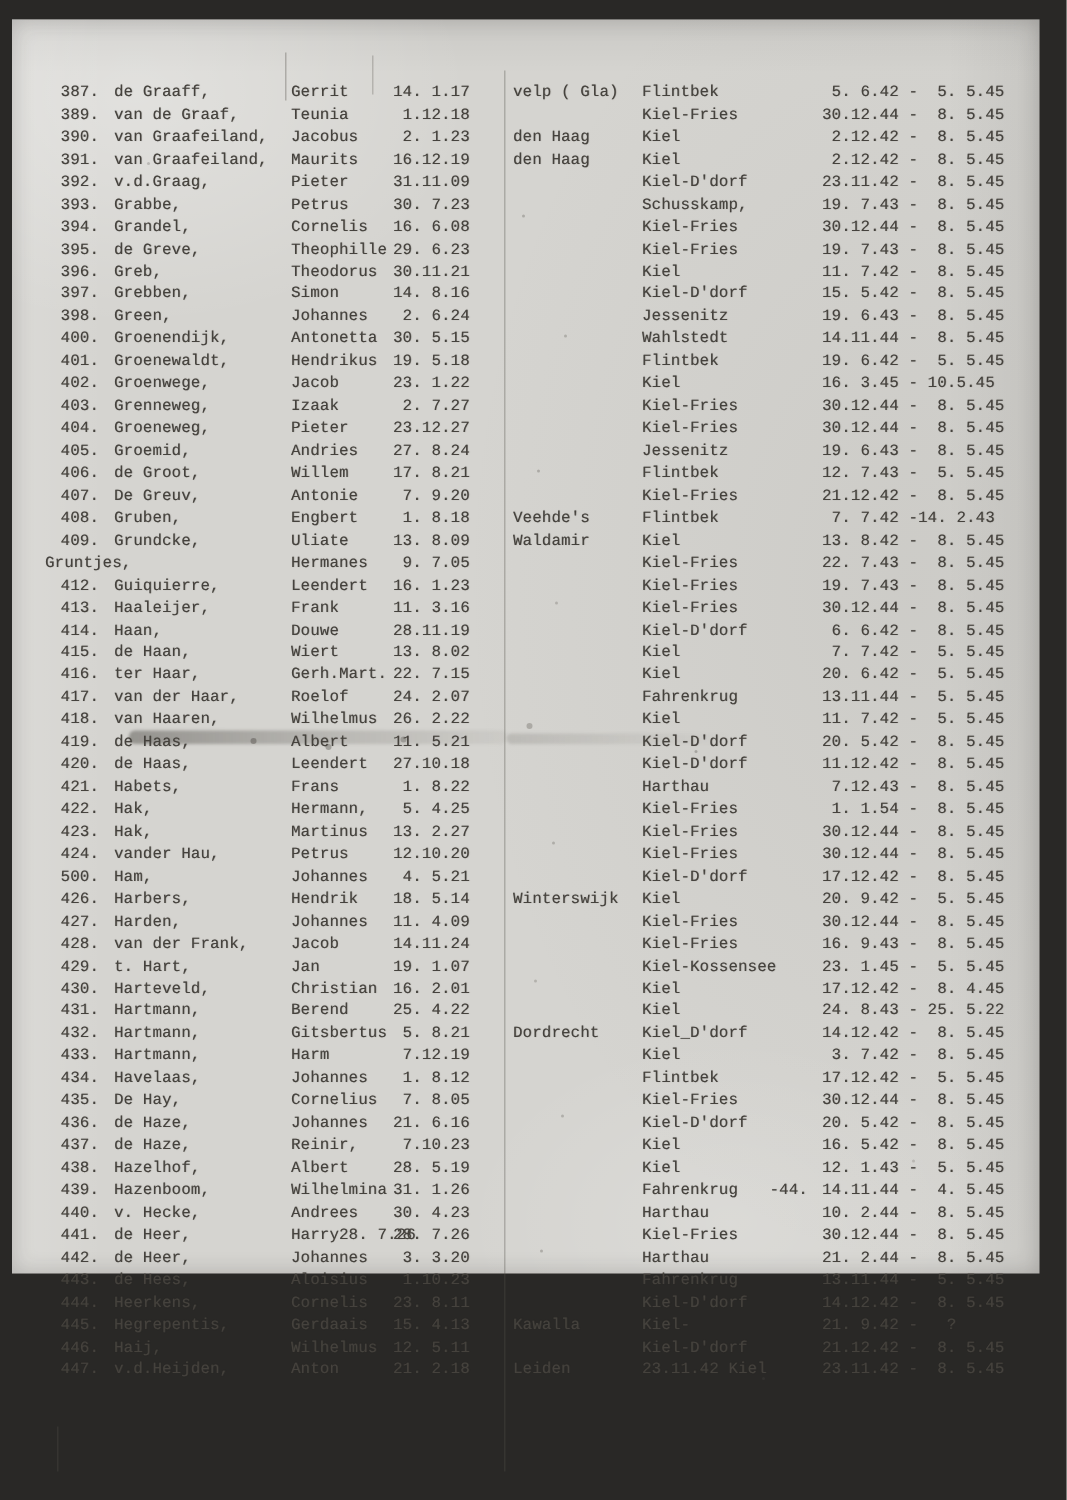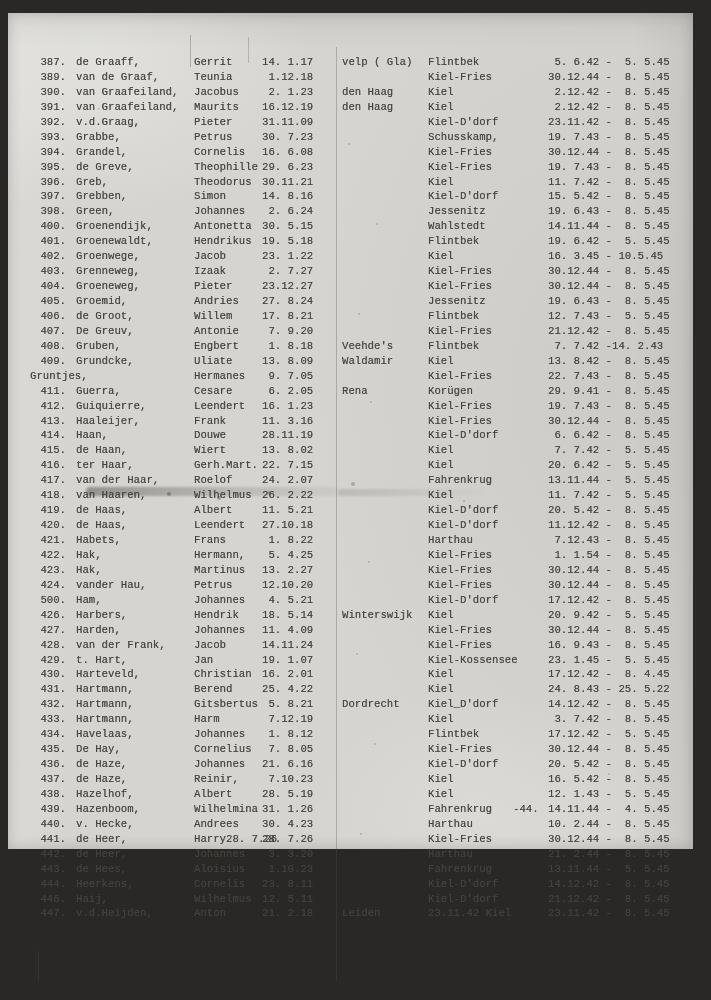--- a/index.html
+++ b/index.html
@@ -309,30 +309,20 @@
     <span class="cell num"></span>
     <span class="cell surname">Gruntjes,</span>
     <span class="cell first">Hermanes</span>
     <span class="cell birth"> 9. 7.05</span>
     <span class="cell place"></span>
     <span class="cell camp">Kiel-Fries</span>
     <span class="cell prefix"></span>
     <span class="cell dates">22. 7.43 -  8. 5.45</span>
   </div>
       <div class="row">
-    <span class="cell num">411.</span>
-    <span class="cell surname">Guerra,</span>
-    <span class="cell first">Cesare</span>
-    <span class="cell birth"> 6. 2.05</span>
-    <span class="cell place">Rena</span>
-    <span class="cell camp">Korügen</span>
-    <span class="cell prefix"></span>
-    <span class="cell dates">29. 9.41 -  8. 5.45</span>
-  </div>
-      <div class="row">
     <span class="cell num">412.</span>
     <span class="cell surname">Guiquierre,</span>
     <span class="cell first">Leendert</span>
     <span class="cell birth">16. 1.23</span>
     <span class="cell place"></span>
     <span class="cell camp">Kiel-Fries</span>
     <span class="cell prefix"></span>
     <span class="cell dates">19. 7.43 -  8. 5.45</span>
   </div>
       <div class="row">
@@ -649,20 +639,30 @@
     <span class="cell num">444.</span>
     <span class="cell surname">Heerkens,</span>
     <span class="cell first">Cornelis</span>
     <span class="cell birth">23. 8.11</span>
     <span class="cell place"></span>
     <span class="cell camp">Kiel-D'dorf</span>
     <span class="cell prefix"></span>
     <span class="cell dates">14.12.42 -  8. 5.45</span>
   </div>
       <div class="row">
+    <span class="cell num">445.</span>
+    <span class="cell surname">Hegrepentis,</span>
+    <span class="cell first">Gerdaais</span>
+    <span class="cell birth">15. 4.13</span>
+    <span class="cell place">Kawalla</span>
+    <span class="cell camp">Kiel-</span>
+    <span class="cell prefix"></span>
+    <span class="cell dates">21. 9.42 -   ?</span>
+  </div>
+      <div class="row">
     <span class="cell num">446.</span>
     <span class="cell surname">Haij,</span>
     <span class="cell first">Wilhelmus</span>
     <span class="cell birth">12. 5.11</span>
     <span class="cell place"></span>
     <span class="cell camp">Kiel-D'dorf</span>
     <span class="cell prefix"></span>
     <span class="cell dates">21.12.42 -  8. 5.45</span>
   </div>
       <div class="row">

